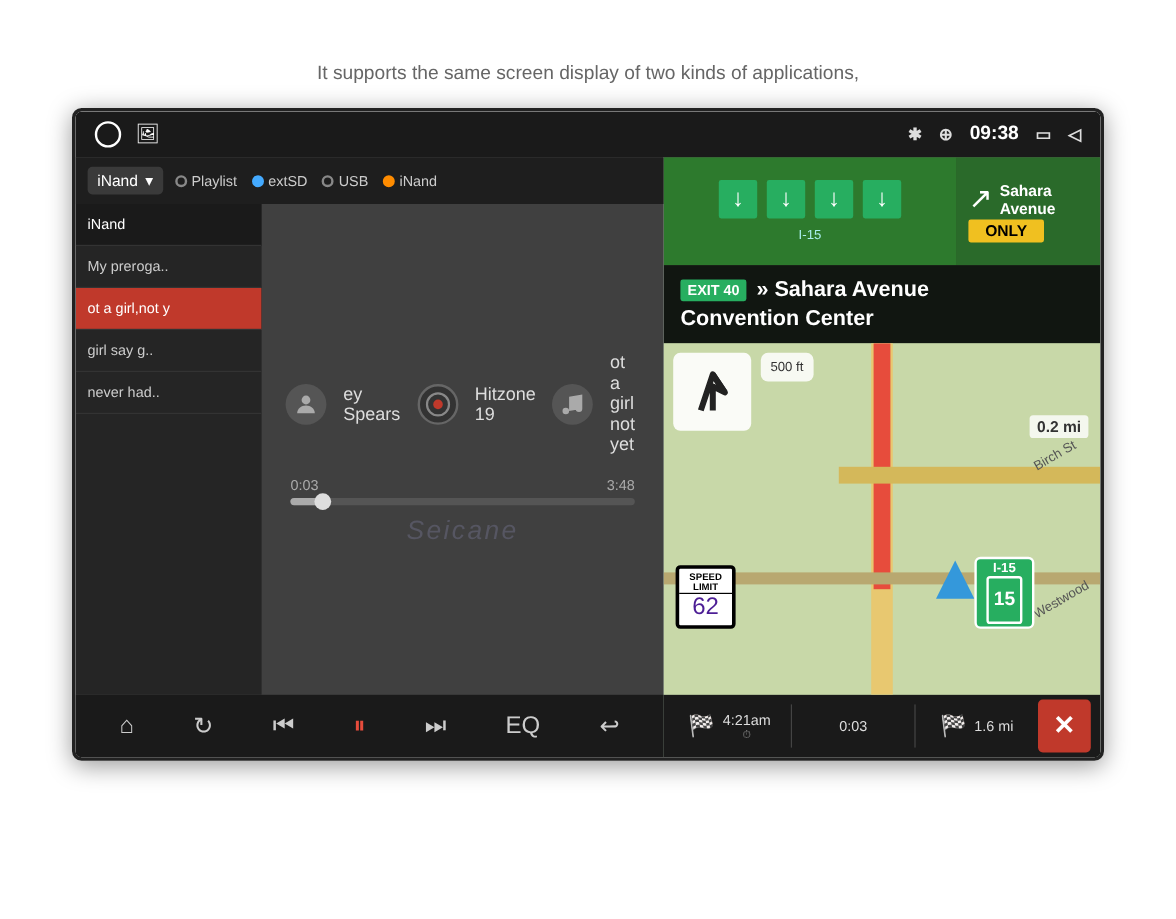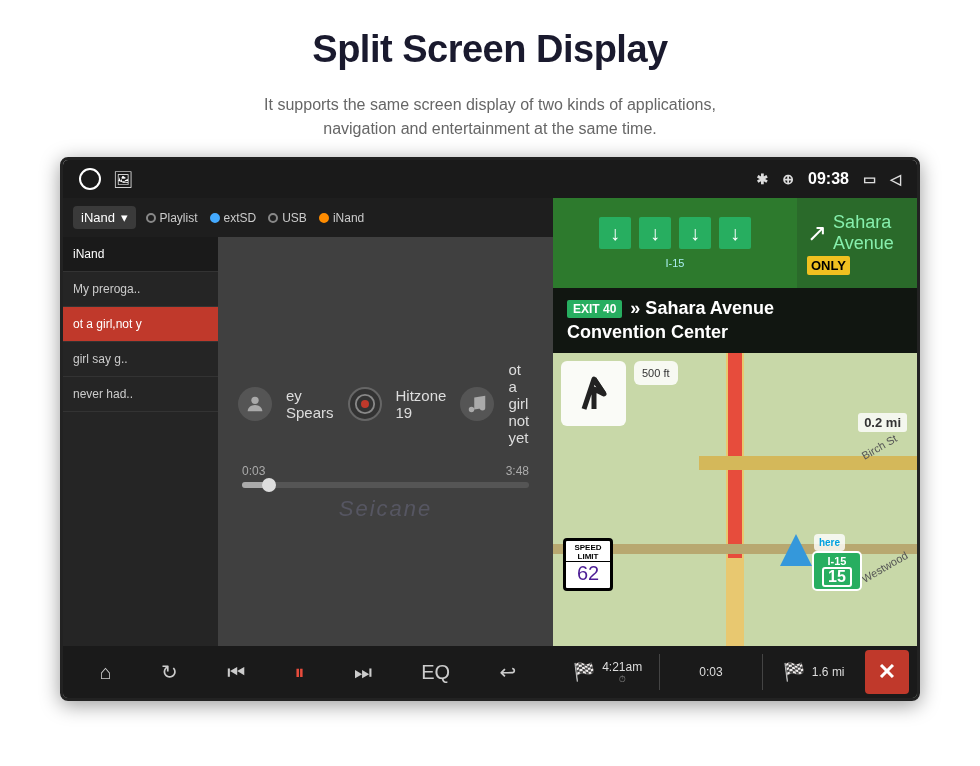--- a/index.html
+++ b/index.html
@@ -332,30 +332,30 @@
       background: #2a6a2a;
       width: 120px;
       display: flex;
       flex-direction: column;
       align-items: flex-start;
       justify-content: center;
       padding: 6px 10px;
       gap: 2px;
     }
     .sahara-text {
-      color: #86efac;
-      font-size: 18px;
-      font-weight: normal;
+      color: #ffffff;
+      font-size: 13px;
+      font-weight: bold;
     }
     .only-badge {
       background: #f0c020;
       color: #000;
       font-weight: 900;
       font-size: 13px;
-      padding: 2px 4px;
+      padding: 2px 14px;
       border-radius: 2px;
     }
     .nav-arrow-right {
       color: #fff;
       font-size: 24px;
     }
 
     
     .nav-banner {
       background: rgba(0,0,0,0.7);
@@ -562,24 +562,22 @@
     .nav-divider {
       width: 1px;
       height: 36px;
       background: #444;
     }
   </style>
 </head>
 <body>
 
 <div class="page-header">
-  <h1 class="page-title">Split Screen Display</h1>
   <p class="page-subtitle">
     <span>It supports the same screen display of two kinds of applications,</span><br>
-    <span>navigation and entertainment at the same time.</span>
   </p>
 </div>
 
 <div class="device-wrapper">
   <div class="device-screen">
 
     <div class="status-bar">
       <div class="status-left">
         <div class="status-circle"></div>
         <span class="status-image-icon">🖼</span>
@@ -743,21 +741,21 @@
             <div class="speed-limit-label">SPEED LIMIT</div>
             <div class="speed-number">62</div>
           </div>
 
           <div class="here-logo">here</div>
 
           <div class="car-arrow"></div>
 
           <div style="position:absolute;bottom:55px;right:55px;background:#27ae60;border:2px solid #fff;border-radius:5px;padding:2px 8px;text-align:center;">
             <div style="color:#fff;font-size:11px;font-weight:bold;">I-15</div>
-            <div style="background:#27ae60;color:#fff;font-size:16px;font-weight:900;width:30px;height:20px;display:flex;align-items:center;justify-content:center;border:2px solid #fff;border-radius:3px;margin:0 auto;">15</div>
+            <div style="background:#27ae60;color:#fff;font-size:16px;font-weight:900;width:30px;height:40px;display:flex;align-items:center;justify-content:center;border:2px solid #fff;border-radius:3px;margin:0 auto;">15</div>
           </div>
 
           <div class="dist-info">0.2 mi</div>
         </div>
 
         <div class="nav-bottom-bar">
           <div class="nav-bottom-item">
             <span class="flag-icon">🏁</span>
             <div style="display:flex;flex-direction:column;align-items:center;">
               <span class="eta-text">4:21am</span>

